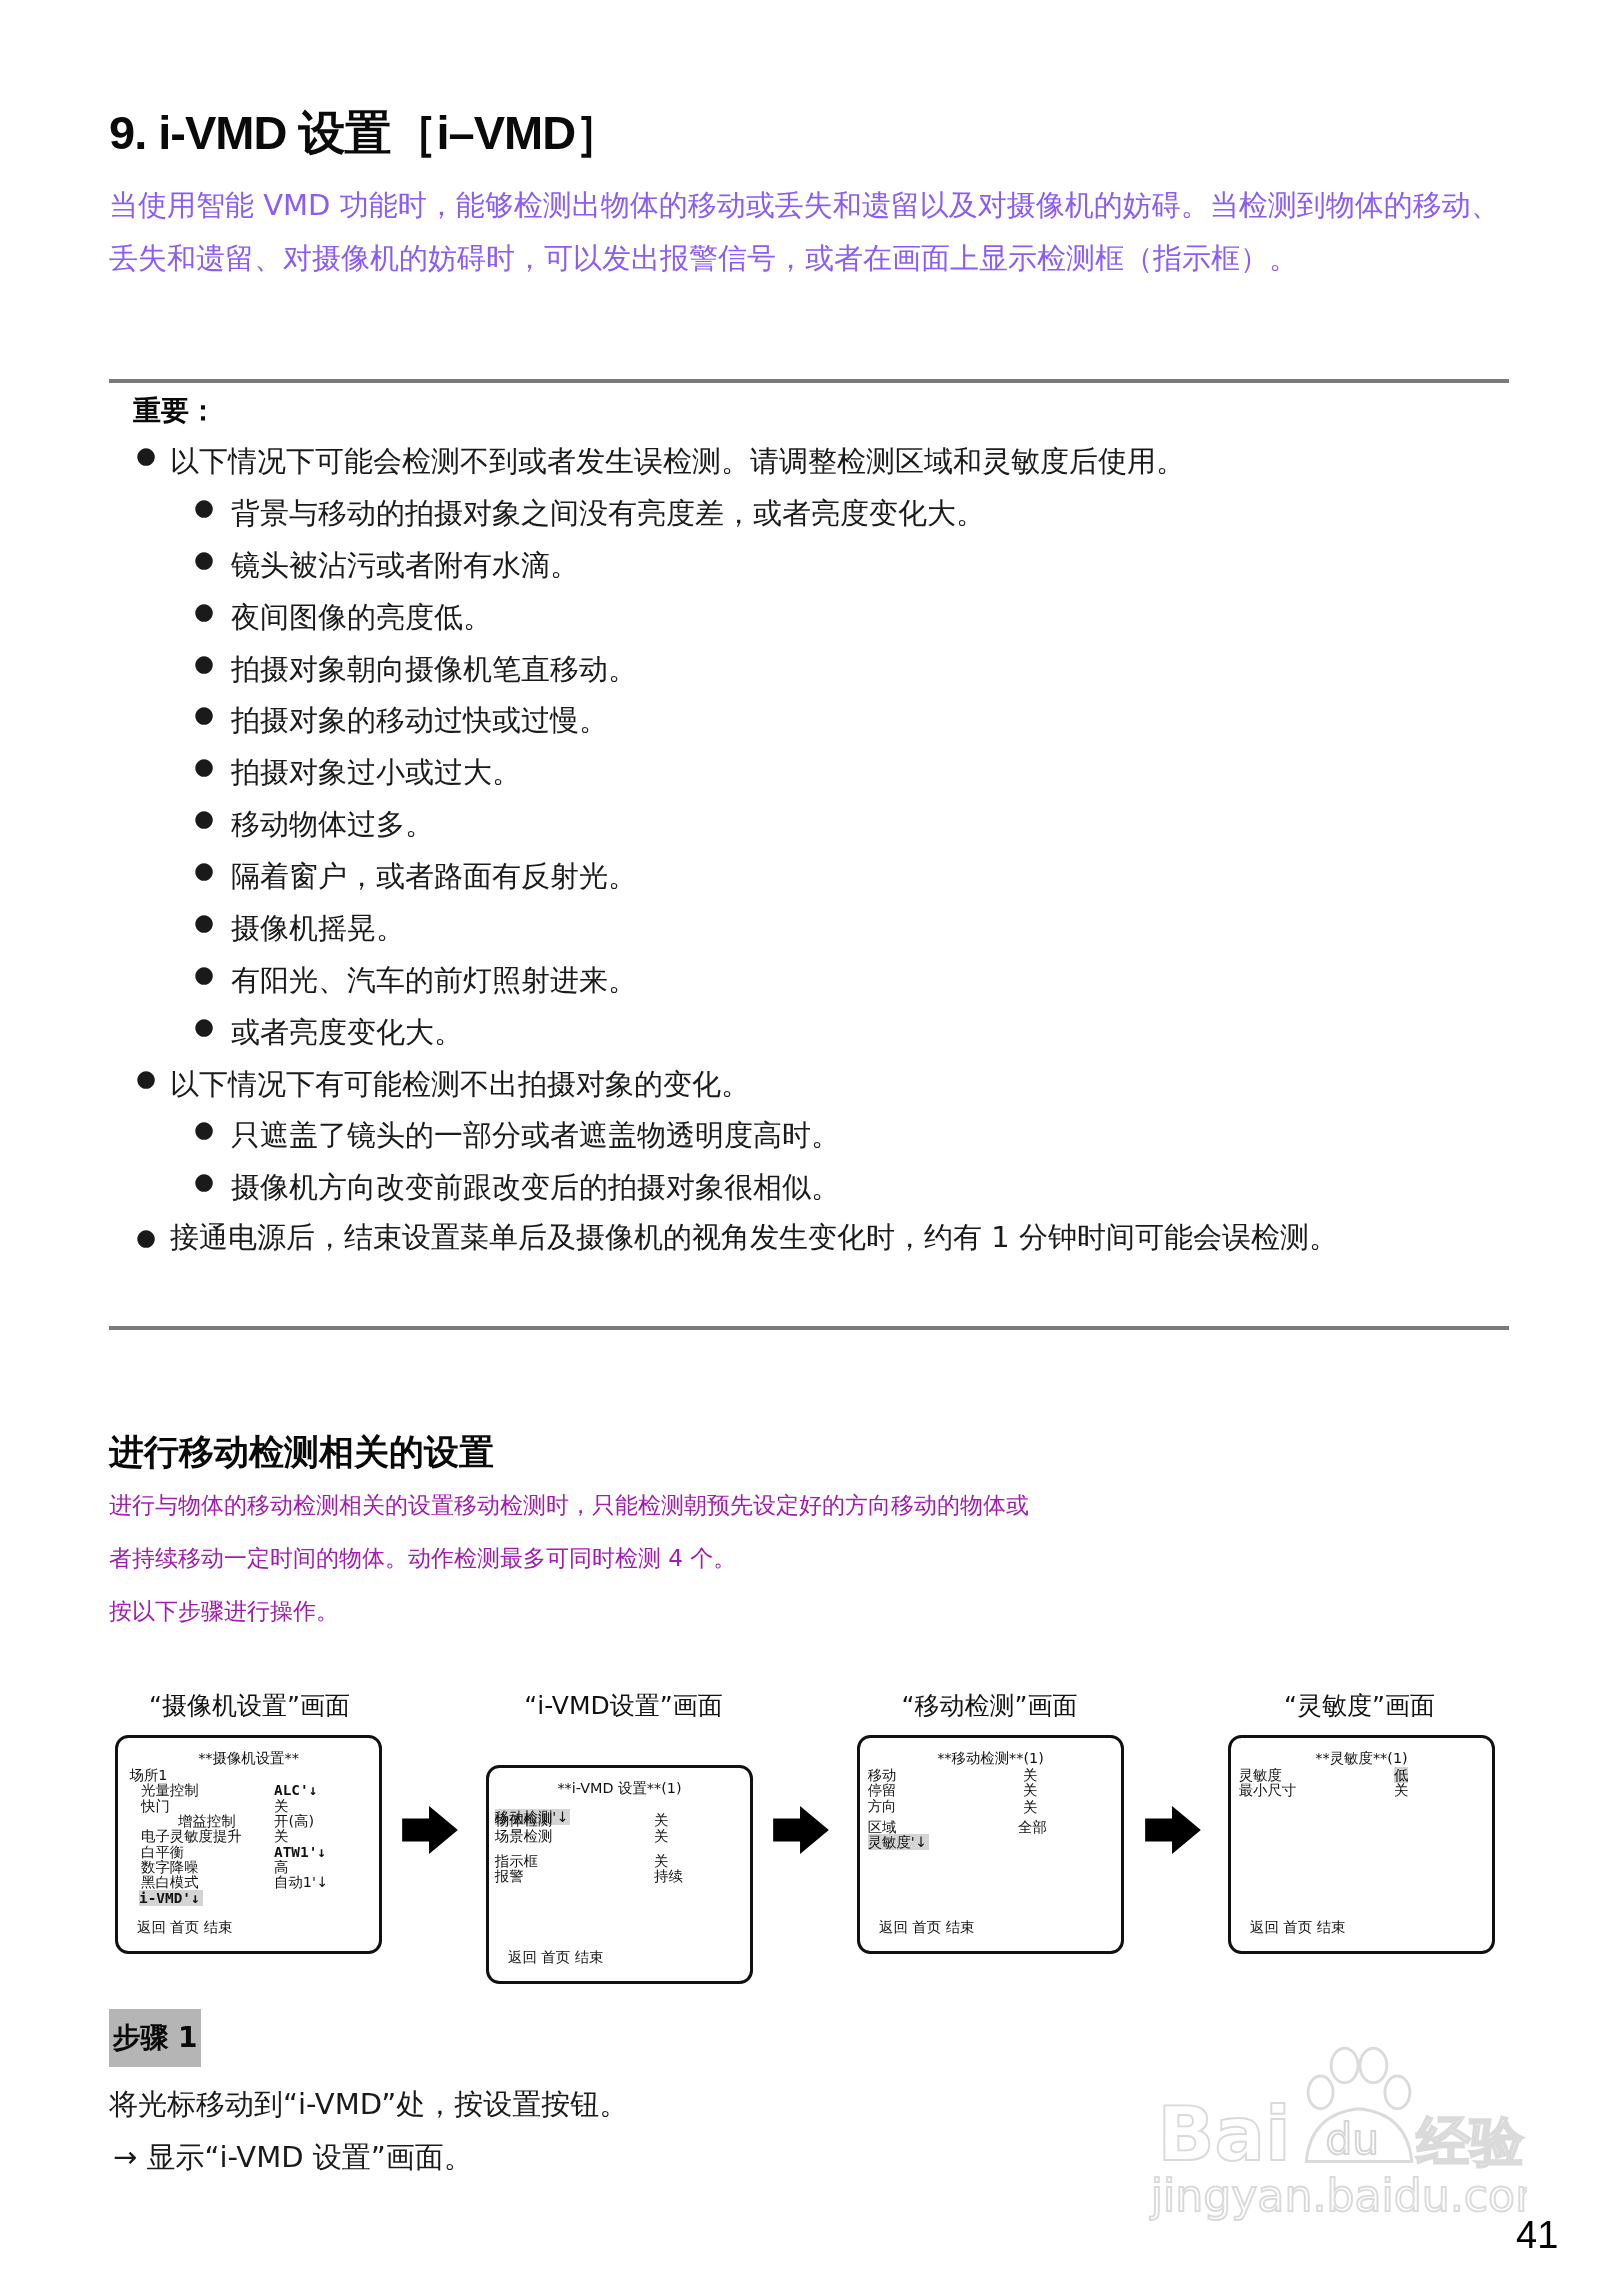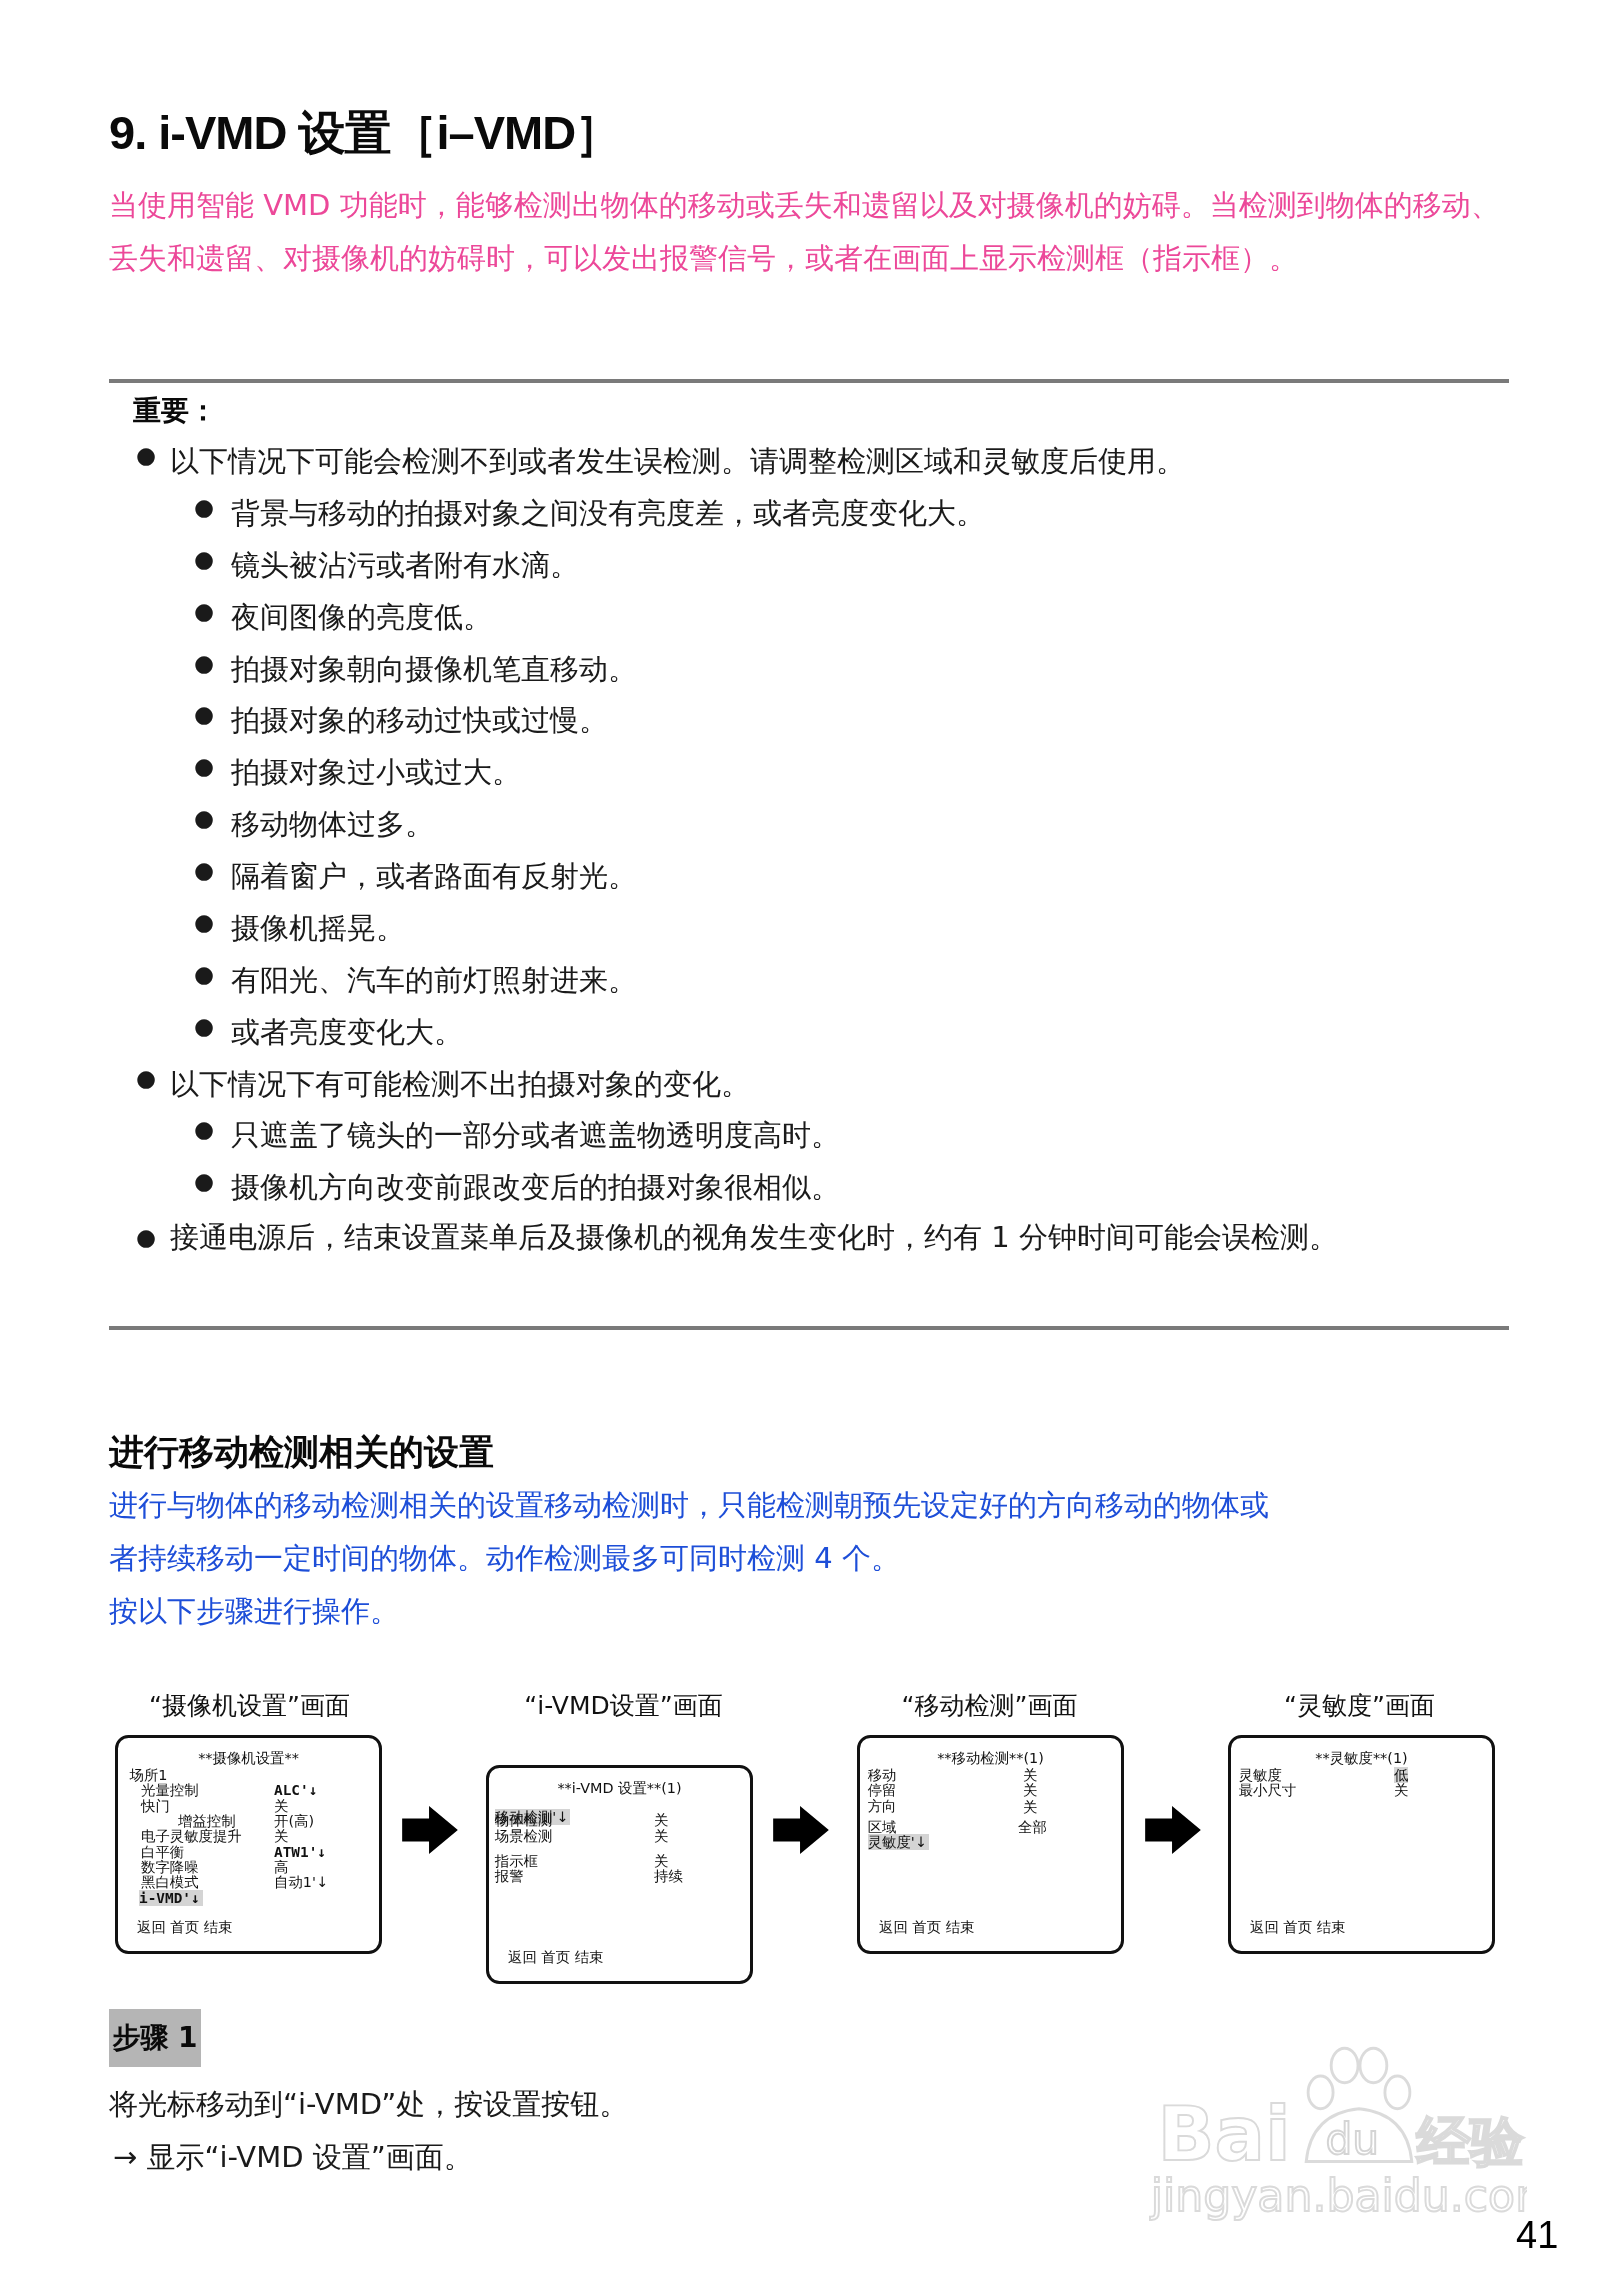--- a/index.html
+++ b/index.html
@@ -8,39 +8,39 @@
     font-family: "DejaVu Sans", "Liberation Sans", sans-serif; color: #111;
   }
   .abs { position: absolute; }
   .title {
     left: 109px; top: 102px; font-size: 47px; font-weight: bold;
     font-family: "Liberation Sans", "DejaVu Sans", sans-serif; letter-spacing: -1px;
     color: #0a0a0a; white-space: nowrap;
   }
   .intro {
     left: 109px; top: 179px; width: 1403px; font-size: 29px; line-height: 53px;
-    color: #ec4899;
+    color: #8b5cf6;
   }
   .rule { left: 109px; width: 1400px; height: 3.8px; background: #7a7a7a; }
   .imp-head {
     left: 133px; top: 392px; font-size: 28px; font-weight: bold; color: #0a0a0a;
   }
   .list { left: 109px; width: 1403px; font-size: 29px; color: #1a1a1a; }
   .li { position: absolute; white-space: nowrap; }
   .li .dot { position: absolute; font-size: 23px; }
   .l1 .dot { left: 27px; }
   .l1 .txt { position: absolute; left: 61px; }
   .l2 .dot { left: 85px; }
   .l2 .txt { position: absolute; left: 122px; }
   .wrap .txt { white-space: normal; width: 1340px; line-height: 53px; }
   .sec-head {
     left: 109px; top: 1429px; font-size: 35px; font-weight: bold; color: #0a0a0a;
   }
   .sec-body {
-    left: 109px; top: 1479px; width: 1403px; font-size: 29px; line-height: 53px; color: #1d4ed8;
+    left: 109px; top: 1479px; width: 1403px; font-size: 23px; line-height: 53px; color: #a21caf;
   }
   .screen-cap {
     font-size: 25px; text-align: center; width: 279px; white-space: nowrap; color: #111;
   }
   .screen {
     width: 259px; height: 211px; border: 3.8px solid #111; border-radius: 13.4px;
     background: #fff; box-sizing: border-box; font-size: 14.4px; line-height: 16.3px;
     font-family: "DejaVu Sans", sans-serif; color: #111;
   }
   .screen .hdr { position: absolute; top: 11.5px; left: 0; width: 100%; text-align: center; font-size: 14.4px; }

